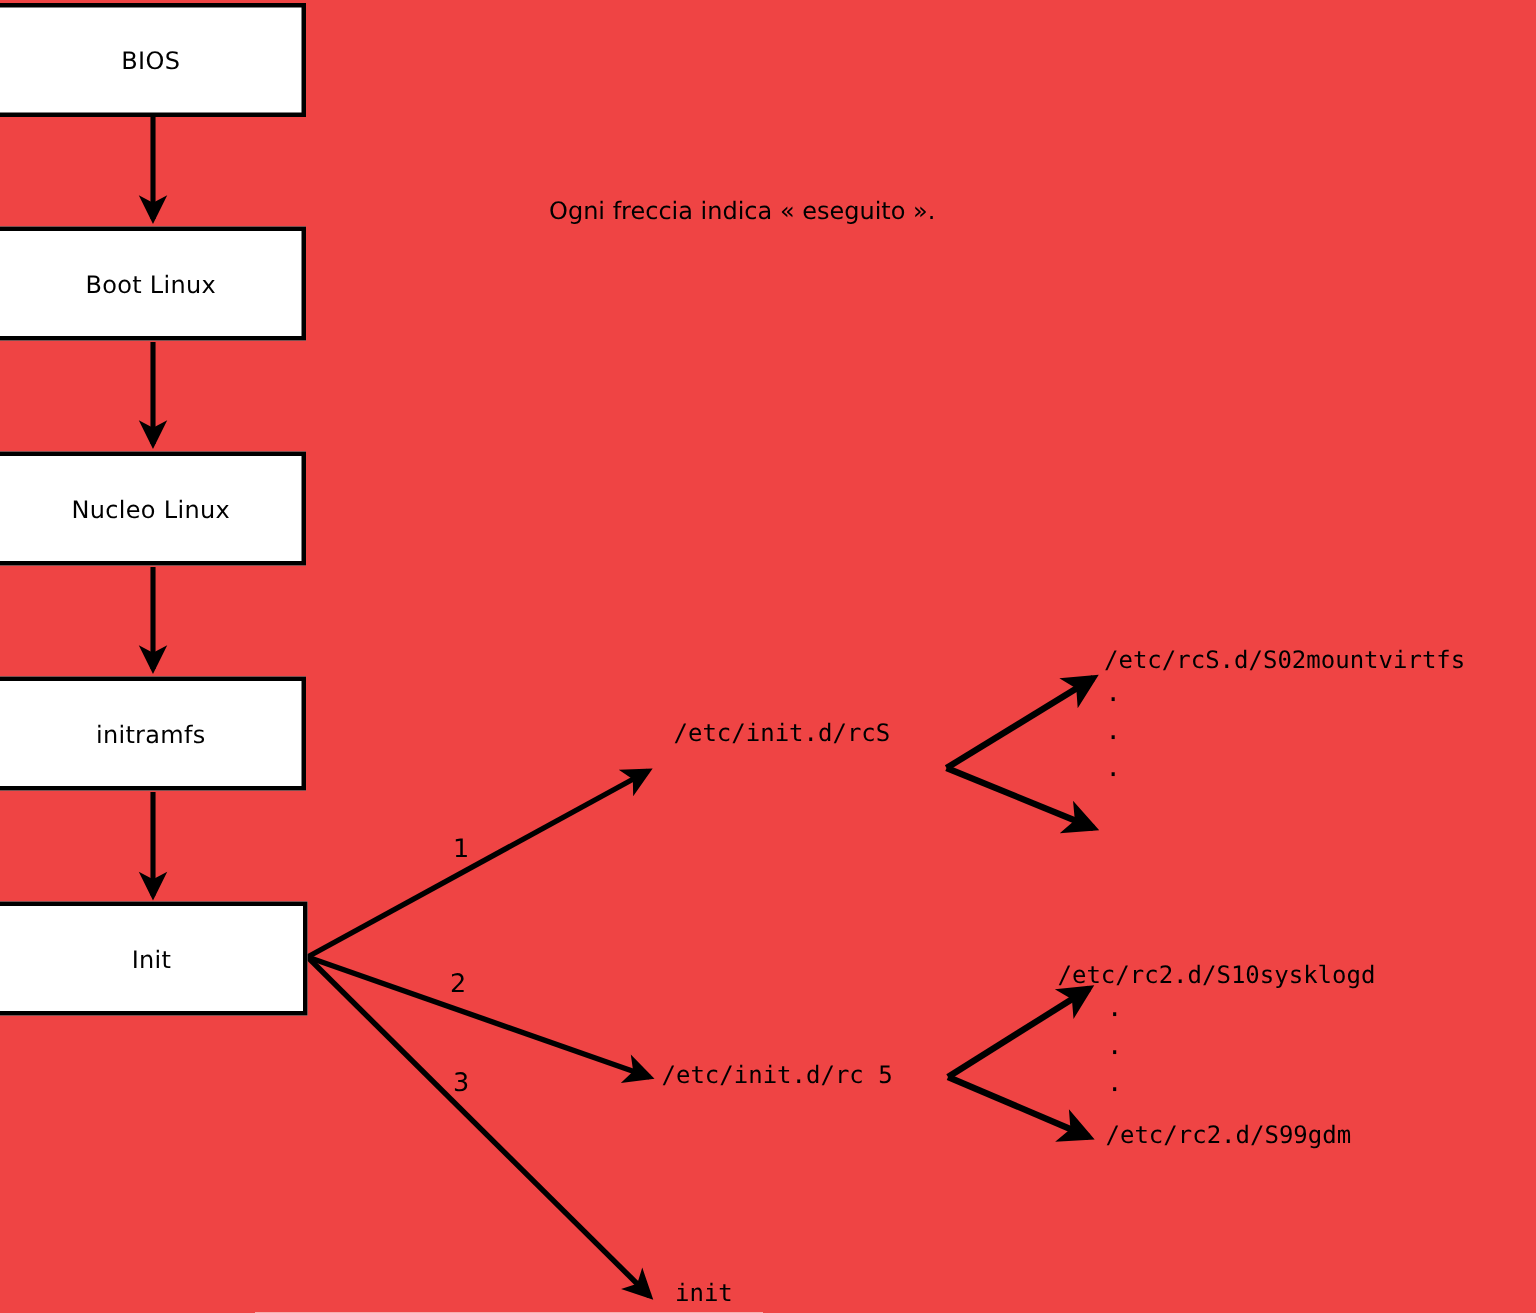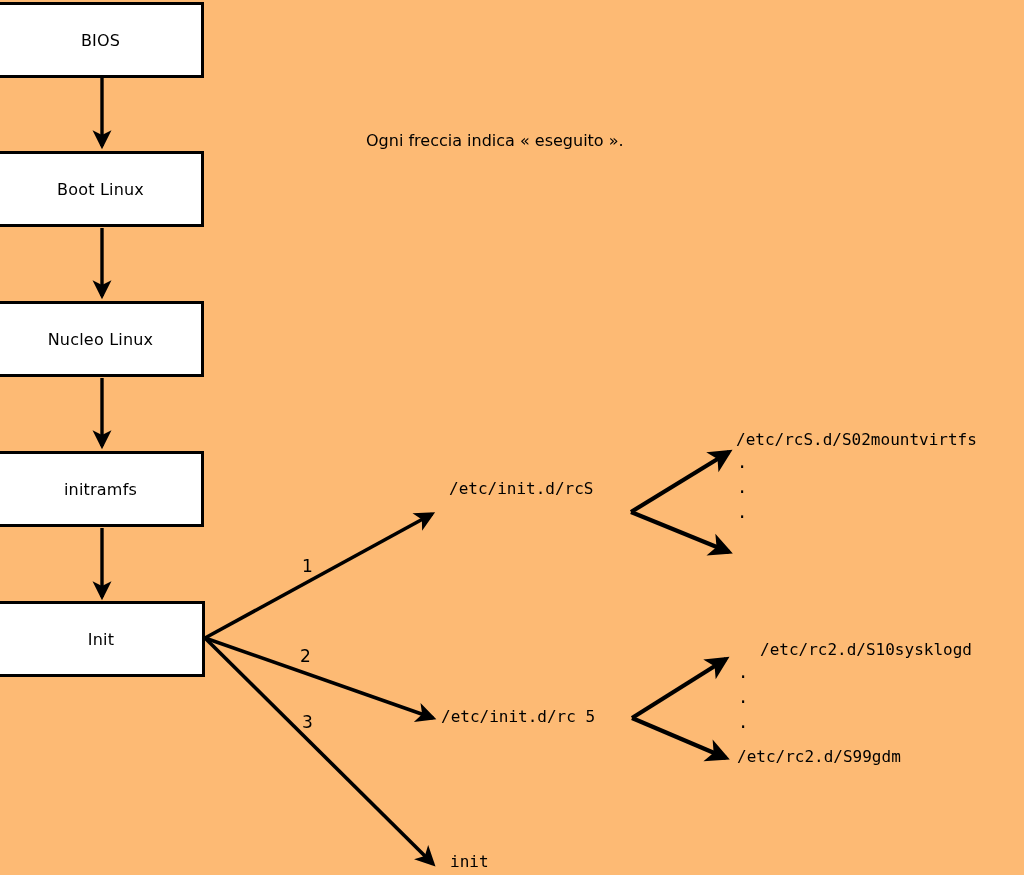--- a/index.html
+++ b/index.html
@@ -1,19 +1,19 @@
 <!DOCTYPE html>
 <html><head>
 <meta charset="utf-8">
 <style>
   html,body{margin:0;padding:0;background:#ffffff;}
   #stage{
     position:relative;
     width:1024px;height:875px;
-    background:#fdba74;
+    background:#ef4444;
     overflow:hidden;
     font-family:"DejaVu Sans", sans-serif;
   }
   #wires{position:absolute;left:0;top:0;width:1024px;height:875px;}
 
   .node-box{
     position:absolute;
     box-sizing:border-box;
     border:3px solid #000000;
     background:#ffffff;
@@ -125,21 +125,21 @@
   <div class="mono-label" style="left:441px;top:707px;">/etc/init.d/rc 5</div>
   <div class="mono-label" style="left:450px;top:852px;">init</div>
 
   <div class="mono-label" style="left:736px;top:430px;">/etc/rcS.d/S02mountvirtfs</div>
   <div class="ellipsis-dots" style="left:737px;top:455px;">
     <span>·</span>
     <span>·</span>
     <span>·</span>
   </div>
 
-  <div class="mono-label" style="left:760px;top:640px;">/etc/rc2.d/S10sysklogd</div>
+  <div class="mono-label" style="left:705px;top:640px;">/etc/rc2.d/S10sysklogd</div>
   <div class="ellipsis-dots" style="left:738px;top:665px;">
     <span>·</span>
     <span>·</span>
     <span>·</span>
   </div>
   <div class="mono-label" style="left:737px;top:747px;">/etc/rc2.d/S99gdm</div>
 
 </div>
 
 </body></html>

